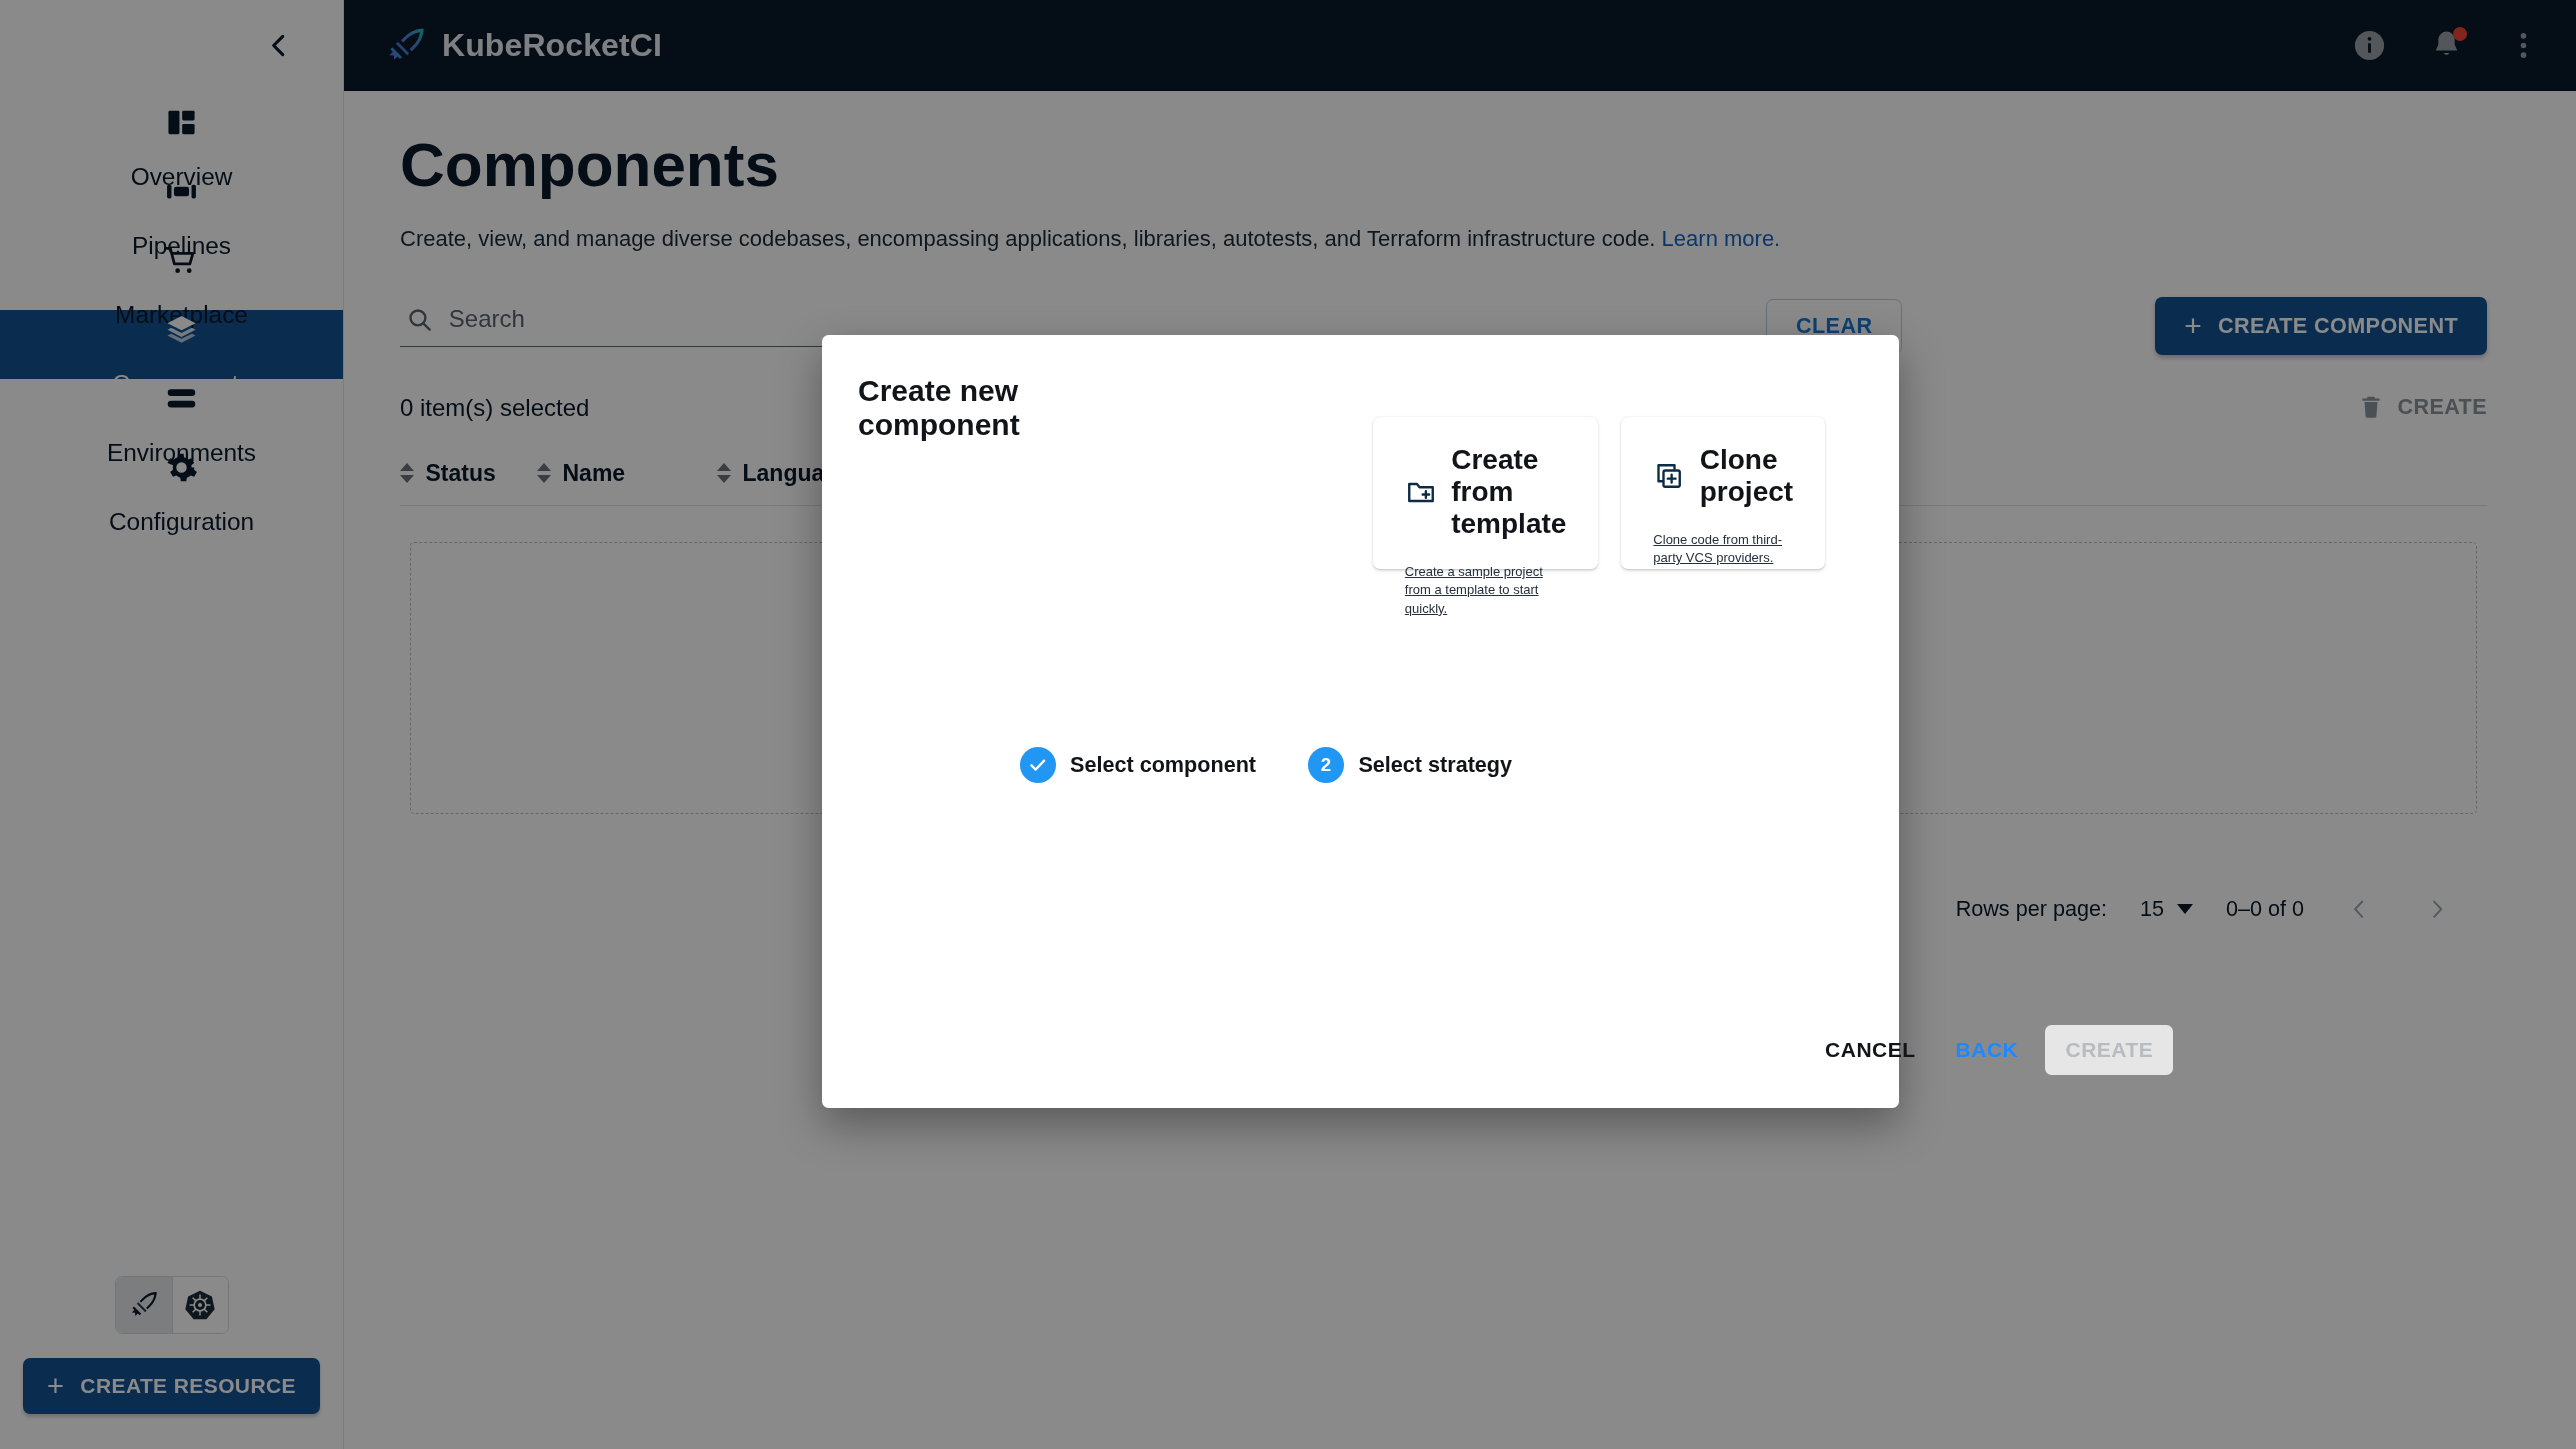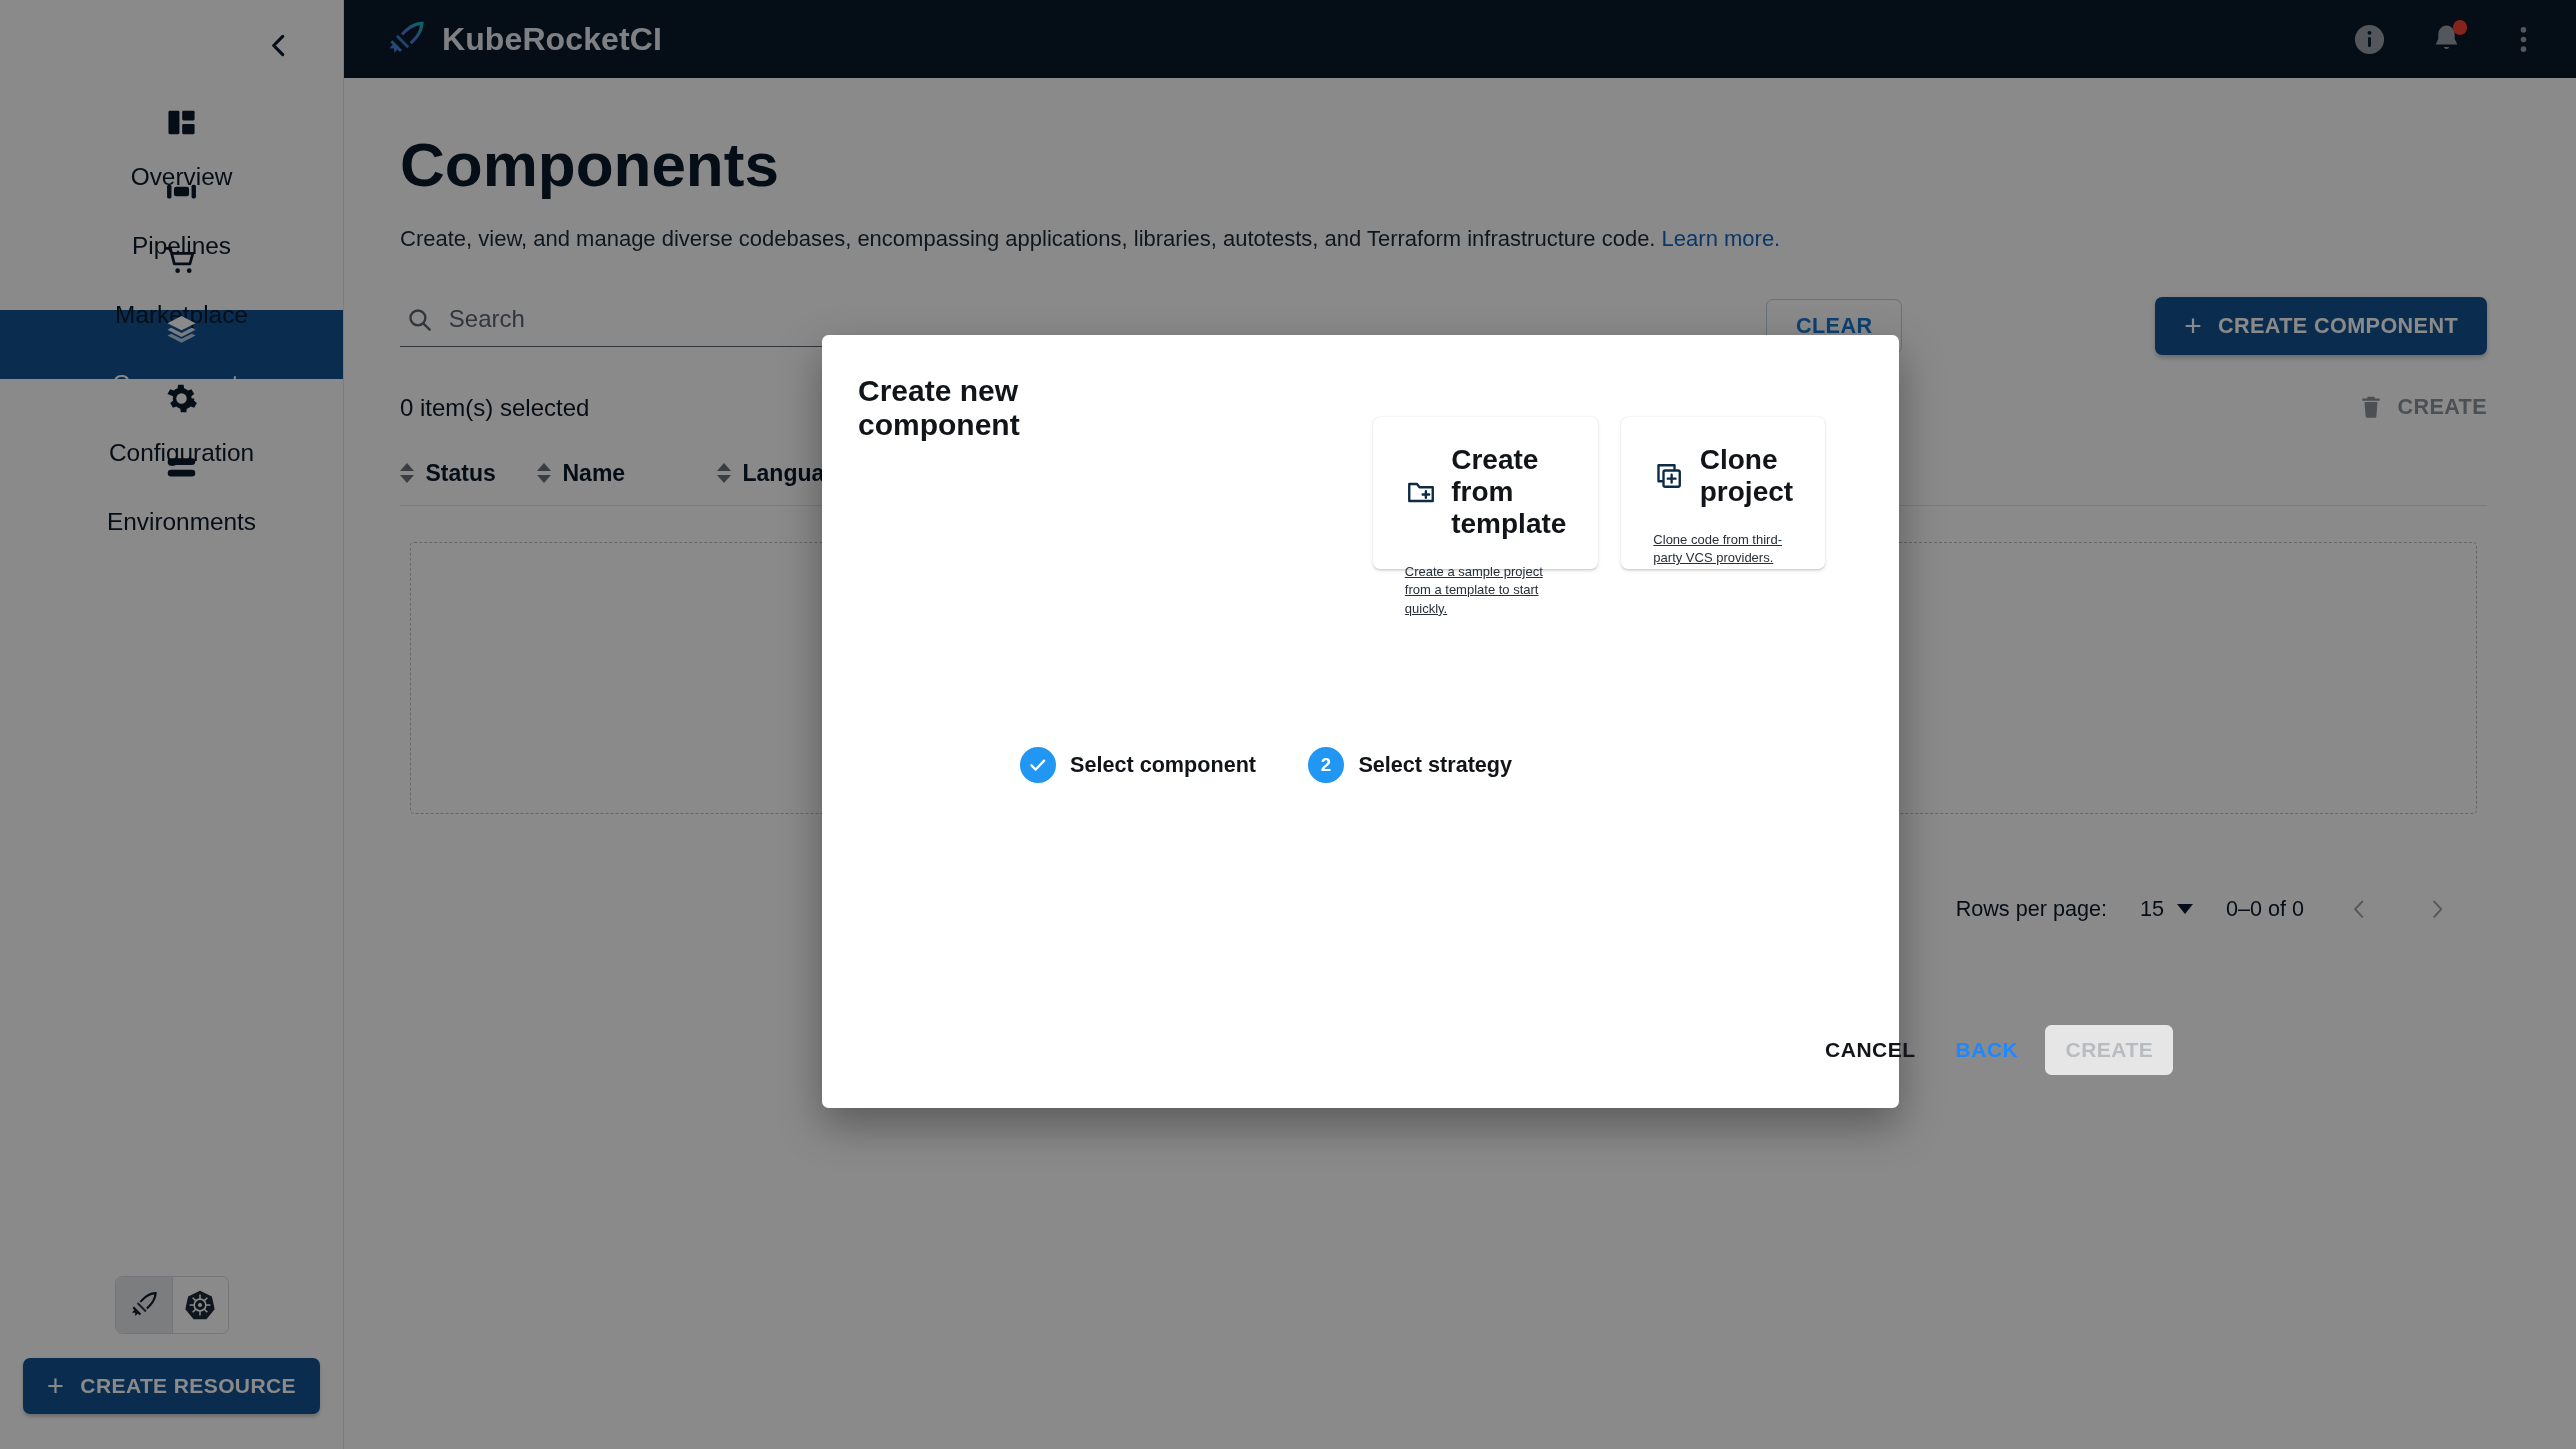--- a/index.html
+++ b/index.html
@@ -8,21 +8,21 @@
     overflow: hidden;
     font-family: "Liberation Sans", sans-serif;
     background: #ffffff;
   }
 
   
   #app { position: relative; width: 2576px; height: 1449px; background: #ffffff; }
 
   
   #topbar {
-    position: absolute; left: 344px; top: 0; width: 2232px; height: 78px;
+    position: absolute; left: 344px; top: 0; width: 2232px; height: 91px;
     background: #0a1929;
     display: flex; align-items: center; justify-content: space-between;
     padding: 0 33px 0 42px;
     z-index: 5;
   }
   #brand { display: flex; align-items: center; gap: 16px; }
   #brand .logo { width: 40px; height: 40px; display: block; }
   #brand .brand-text {
     color: #e9edf2; font-size: 32px; font-weight: 700; letter-spacing: 0.1px;
   }
@@ -266,34 +266,34 @@
               <path d="M1.8 12.2 12 17.4l10.2-5.2 -2.7-1.4L12 14.6 4.5 10.8z" opacity=".85"></path>
               <path d="M1.8 16.4 12 21.6l10.2-5.2 -2.7-1.4L12 18.8 4.5 15z" opacity=".7"></path>
             </svg>
         </span>
         <span>Components</span>
       </div>
 
       <div class="nav-item">
         <span class="nav-ico">
           <svg viewBox="0 0 24 24" fill="#0a1929">
-              <path d="M12 8.2a3.8 3.8 0 1 0 0 7.6 3.8 3.8 0 0 0 0-7.6zm9.3 3.8c0 .6-.05 1.15-.14 1.7l2.05 1.6-2 3.46-2.42-.98c-.85.73-1.84 1.3-2.92 1.65L15.5 22h-4l-.37-2.55a8.9 8.9 0 0 1-2.92-1.65l-2.42.98-2-3.46 2.05-1.6a9.6 9.6 0 0 1 0-3.4L1.79 8.72l2-3.46 2.42.98A8.9 8.9 0 0 1 9.13 4.6L9.5 2h4l.37 2.6c1.08.35 2.07.92 2.92 1.64l2.42-.98 2 3.46-2.05 1.6c.09.55.14 1.1.14 1.68z"></path>
-            </svg>
-        </span>
-        <span>Configuration</span>
+              <rect x="2" y="5.2" width="20" height="5" rx="2.4"></rect>
+              <rect x="2" y="13.6" width="20" height="5" rx="2.4"></rect>
+            </svg>
+        </span>
+        <span>Environments</span>
       </div>
 
       <div class="nav-item">
         <span class="nav-ico">
           <svg viewBox="0 0 24 24" fill="#0a1929">
-              <rect x="2" y="5.2" width="20" height="5" rx="2.4"></rect>
-              <rect x="2" y="13.6" width="20" height="5" rx="2.4"></rect>
-            </svg>
-        </span>
-        <span>Environments</span>
+              <path d="M12 8.2a3.8 3.8 0 1 0 0 7.6 3.8 3.8 0 0 0 0-7.6zm9.3 3.8c0 .6-.05 1.15-.14 1.7l2.05 1.6-2 3.46-2.42-.98c-.85.73-1.84 1.3-2.92 1.65L15.5 22h-4l-.37-2.55a8.9 8.9 0 0 1-2.92-1.65l-2.42.98-2-3.46 2.05-1.6a9.6 9.6 0 0 1 0-3.4L1.79 8.72l2-3.46 2.42.98A8.9 8.9 0 0 1 9.13 4.6L9.5 2h4l.37 2.6c1.08.35 2.07.92 2.92 1.64l2.42-.98 2 3.46-2.05 1.6c.09.55.14 1.1.14 1.68z"></path>
+            </svg>
+        </span>
+        <span>Configuration</span>
       </div>
     </nav>
 
     <div id="sidebar-bottom">
       <div id="cluster-toggle">
         <div class="toggle-btn selected">
           <svg viewBox="0 0 24 24">
             <path d="M20.5 2.3c-3.4.2-7 2-9.6 4.6l-2.2 2.2 1.1 1.1 2.2-2.2c2.1-2.1 5-3.6 7.7-3.9-.3 2.7-1.8 5.6-3.9 7.7l-2.2 2.2 1.1 1.1 2.2-2.2c2.6-2.6 4.4-6.2 4.6-9.6l0-1.1z" fill="#0a1929"></path>
             <path d="M3.4 14.3l1.4 1.4-1.9 1.9 2.4.2.2 2.4 1.9-1.9 1.4 1.4 1.1-1.1-5.4-5.4z" fill="#0a1929"></path>
             <path d="M6.6 11.1l1.1-1.1 6.3 6.3-1.1 1.1z" fill="#0a1929" opacity=".85"></path>

